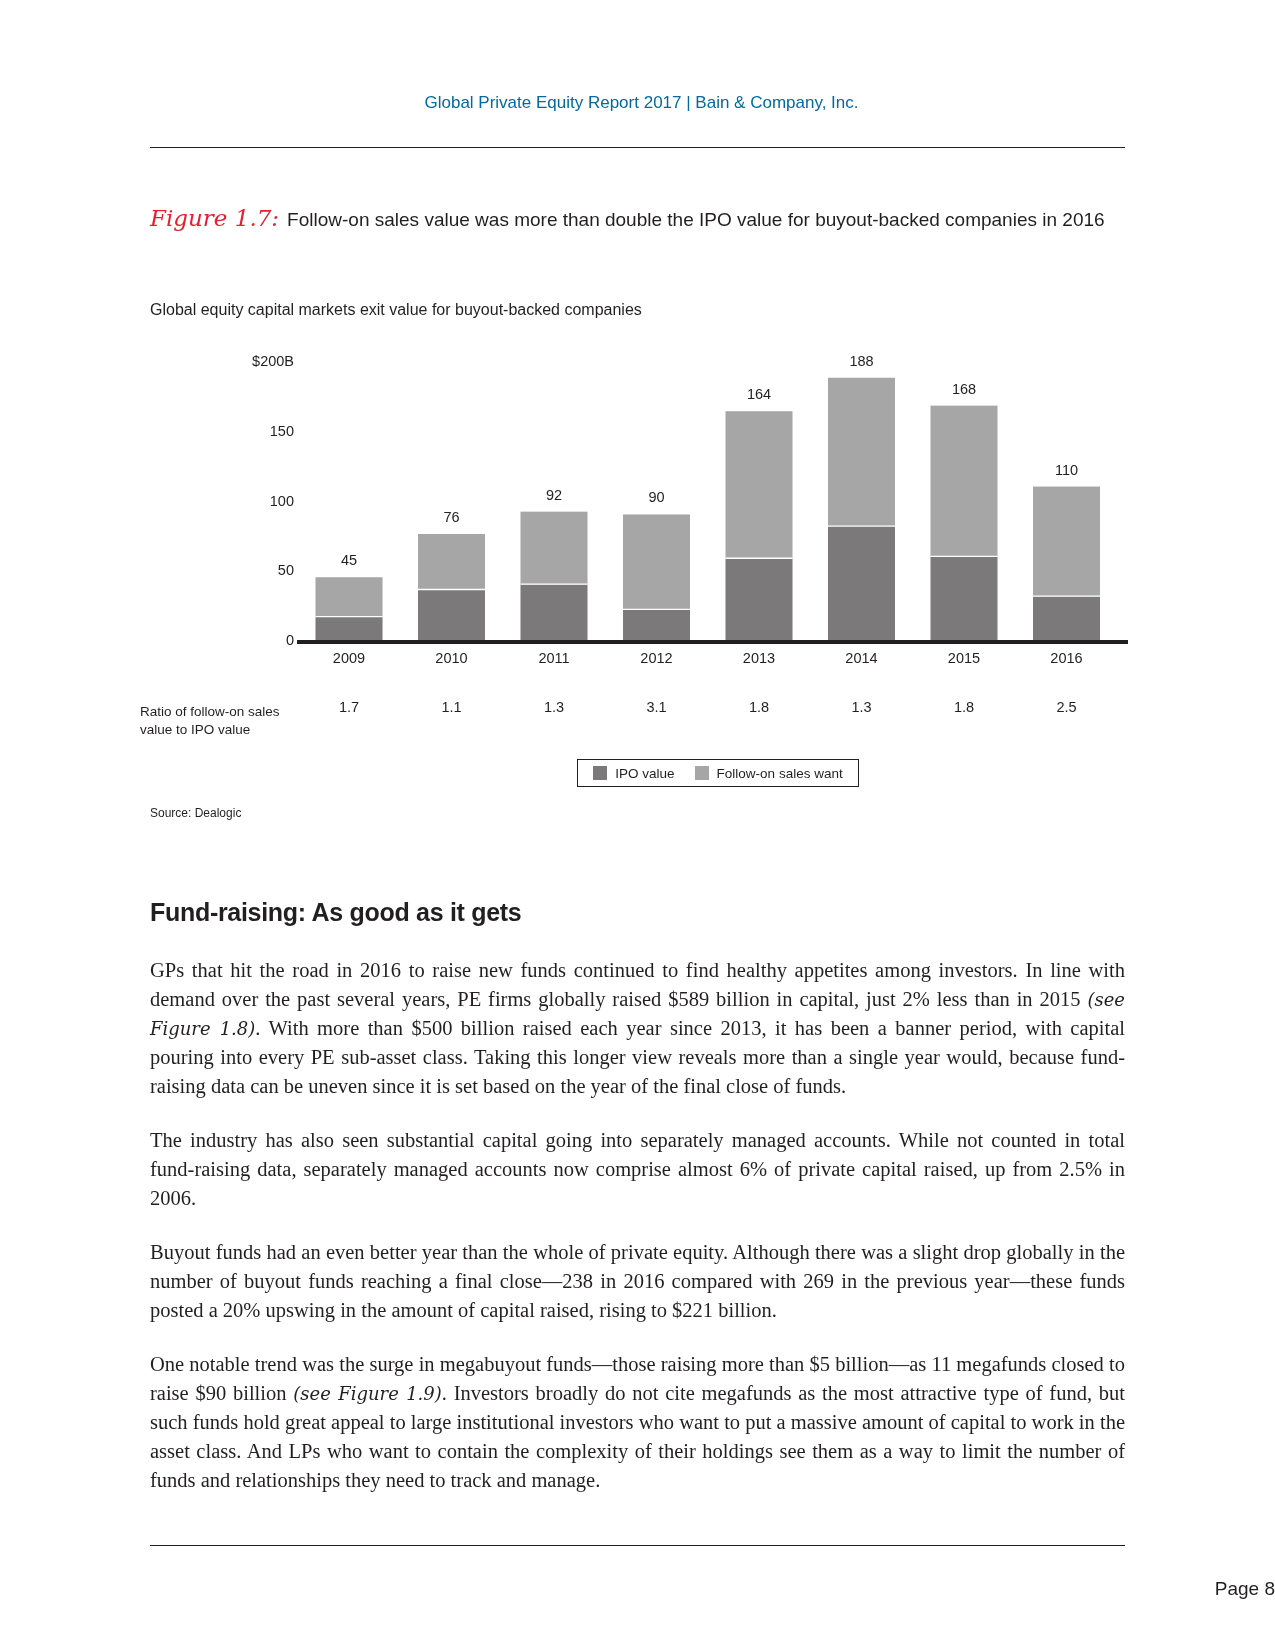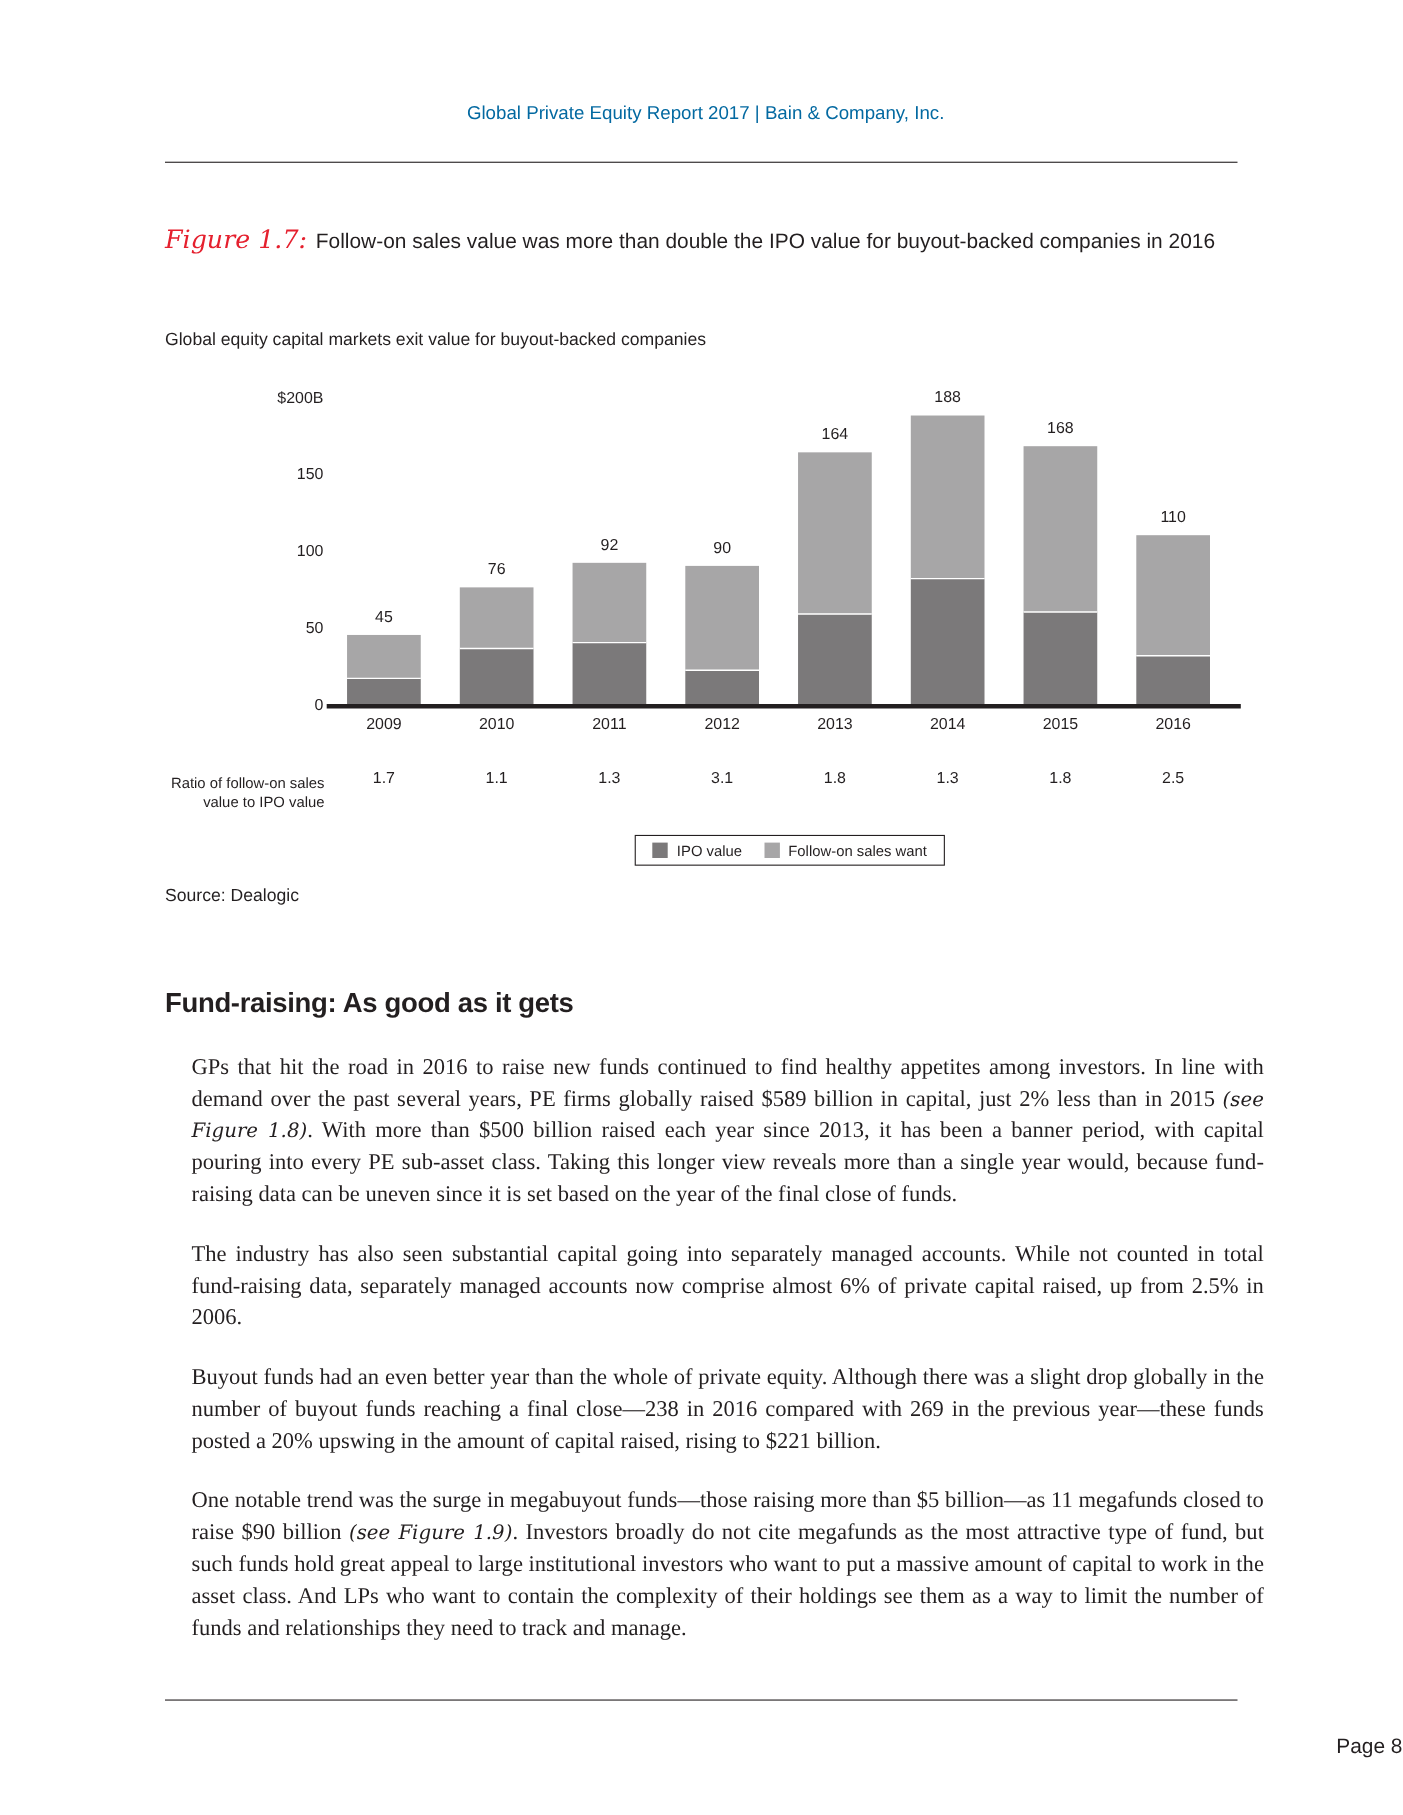--- a/index.html
+++ b/index.html
@@ -1,29 +1,29 @@
 <!DOCTYPE html>
 <html><head>
 <meta charset="utf-8">
 <style>
   html, body { margin: 0; padding: 0; background: #ffffff; }
   body { width: 1275px; height: 1650px; position: relative; overflow: hidden; color: #231f20; }
   .sans { font-family: "Liberation Sans", "DejaVu Sans", sans-serif; }
-  .serif { font-family: "Liberation Serif", "DejaVu Serif", serif; margin-left: 24px; }
+  .serif { font-family: "Liberation Serif", "DejaVu Serif", serif; }
   .header-text { position: absolute; top: 93px; left: 4px; width: 1275px; text-align: center; color: #0369a1; font-size: 17px; }
   .rule { position: absolute; left: 150px; width: 975px; height: 0; border-top: 1.5px solid #231f20; }
   .fig-title { position: absolute; top: 205px; left: 150px; width: 980px; font-size: 19px; white-space: nowrap; }
   .fig-label { color: #e5202e; font-family: "DejaVu Serif", serif; font-style: italic; font-size: 23px; margin-right: 8px; }
   .subtitle { position: absolute; top: 301px; left: 150px; font-size: 16px; }
   .chart-svg { position: absolute; left: 0; top: 0; }
-  .ratio-label { position: absolute; left: 140px; width: 155px; top: 703px; text-align: right; font-size: 13.5px; line-height: 18px; }
+  .ratio-label { position: absolute; left: 140px; width: 155px; top: 703px; text-align: left; font-size: 13.5px; line-height: 18px; }
   .legend { position: absolute; left: 577px; top: 759px; width: 280px; height: 26px; border: 1.3px solid #231f20; display: flex; align-items: center; justify-content: center; gap: 20px; font-size: 13.5px; }
   .legend-item { display: flex; gap: 8px; }
   .swatch { width: 14px; height: 14px; display: inline-block; }
-  .source { position: absolute; top: 806px; left: 150px; font-size: 16px; }
+  .source { position: absolute; top: 806px; left: 150px; font-size: 12px; }
   .section-heading { position: absolute; top: 898px; left: 150px; font-size: 25px; font-weight: bold; letter-spacing: -0.3px; }
   .body-text { position: absolute; left: 150px; width: 975px; font-size: 20.5px; line-height: 29px; text-align: justify; color: #231f20; }
   .fig-ref { font-family: "DejaVu Serif", serif; font-style: italic; font-size: 18px; }
   .footer-text { position: absolute; top: 1578px; left: 0; width: 1275px; text-align: right; font-size: 19px; }
 </style>
 </head>
 <body>
 
 <div class="header-text sans">Global Private Equity Report 2017  |  Bain &amp; Company, Inc.</div>
 <div class="rule" style="top:147px;"></div>

